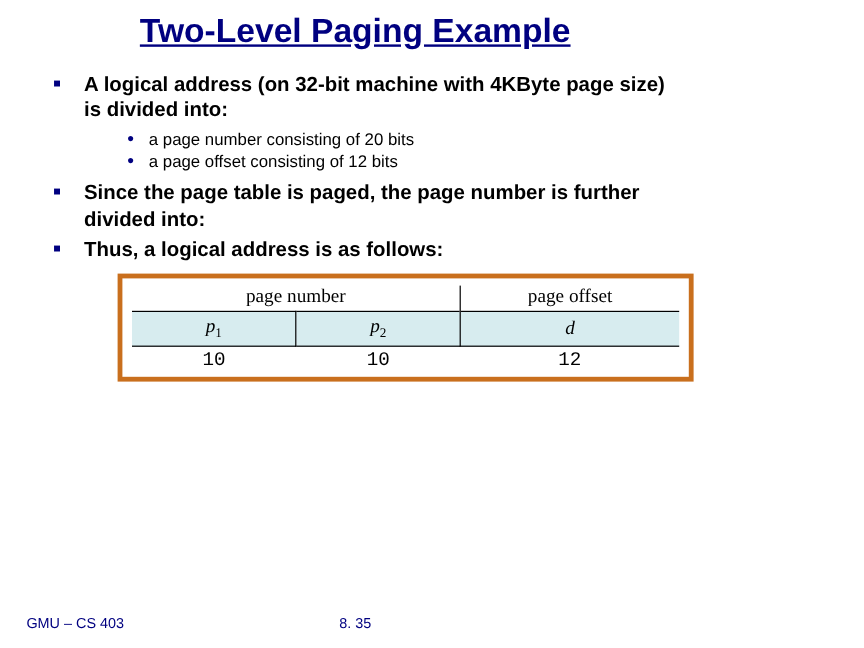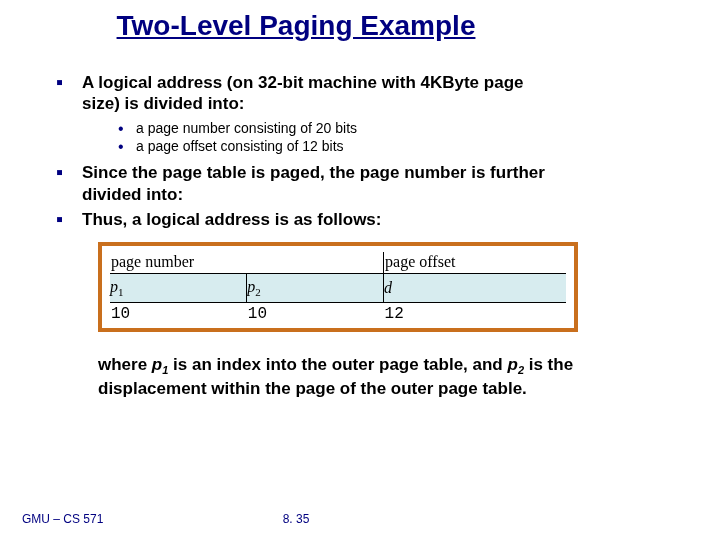--- a/index.html
+++ b/index.html
@@ -30,21 +30,21 @@
     color: #000080;
   }
   .content {
     position: absolute;
     top: 60px;
     left: 40px;
     right: 30px;
   }
   ul.top {
     list-style: none;
-    margin: 12px;
+    margin: 0;
     padding: 0;
   }
   ul.top > li {
     position: relative;
     padding-left: 30px;
     margin-bottom: 4px;
     font-size: 17px;
     font-weight: bold;
     line-height: 1.25;
   }
@@ -87,21 +87,21 @@
   }
   .addr-table {
     border-collapse: collapse;
     width: 100%;
     font-family: Georgia, 'Times New Roman', serif;
     font-size: 16px;
     font-weight: normal;
     color: #000000;
   }
   .addr-table td {
-    text-align: left;
+    text-align: center;
   }
   .hdr td {
     padding-bottom: 2px;
   }
   .hdr td:first-child {
     border-right: 1px solid #000;
   }
   .mid td {
     background: #d7ecef;
     border-top: 1px solid #000;
@@ -192,20 +192,17 @@
           <tr class="bits">
             <td>10</td>
             <td>10</td>
             <td>12</td>
           </tr>
         </tbody>
           </table>
       </div>
     </div>
 
-    <div class="caption">
-      <span>where </span><span class="p1"><span>p</span><sub>1</sub></span><span> is an index into the outer page table, and </span><span class="p2"><span>p</span><sub>2</sub></span><span> is the displacement within the page of the outer page table.</span>
-    </div>
   </div>
 
-  <div class="footer-left">GMU – CS 571</div>
+  <div class="footer-left">GMU – CS 403</div>
   <div class="footer-center">8. 35</div>
 </div>
 
 </body></html>

